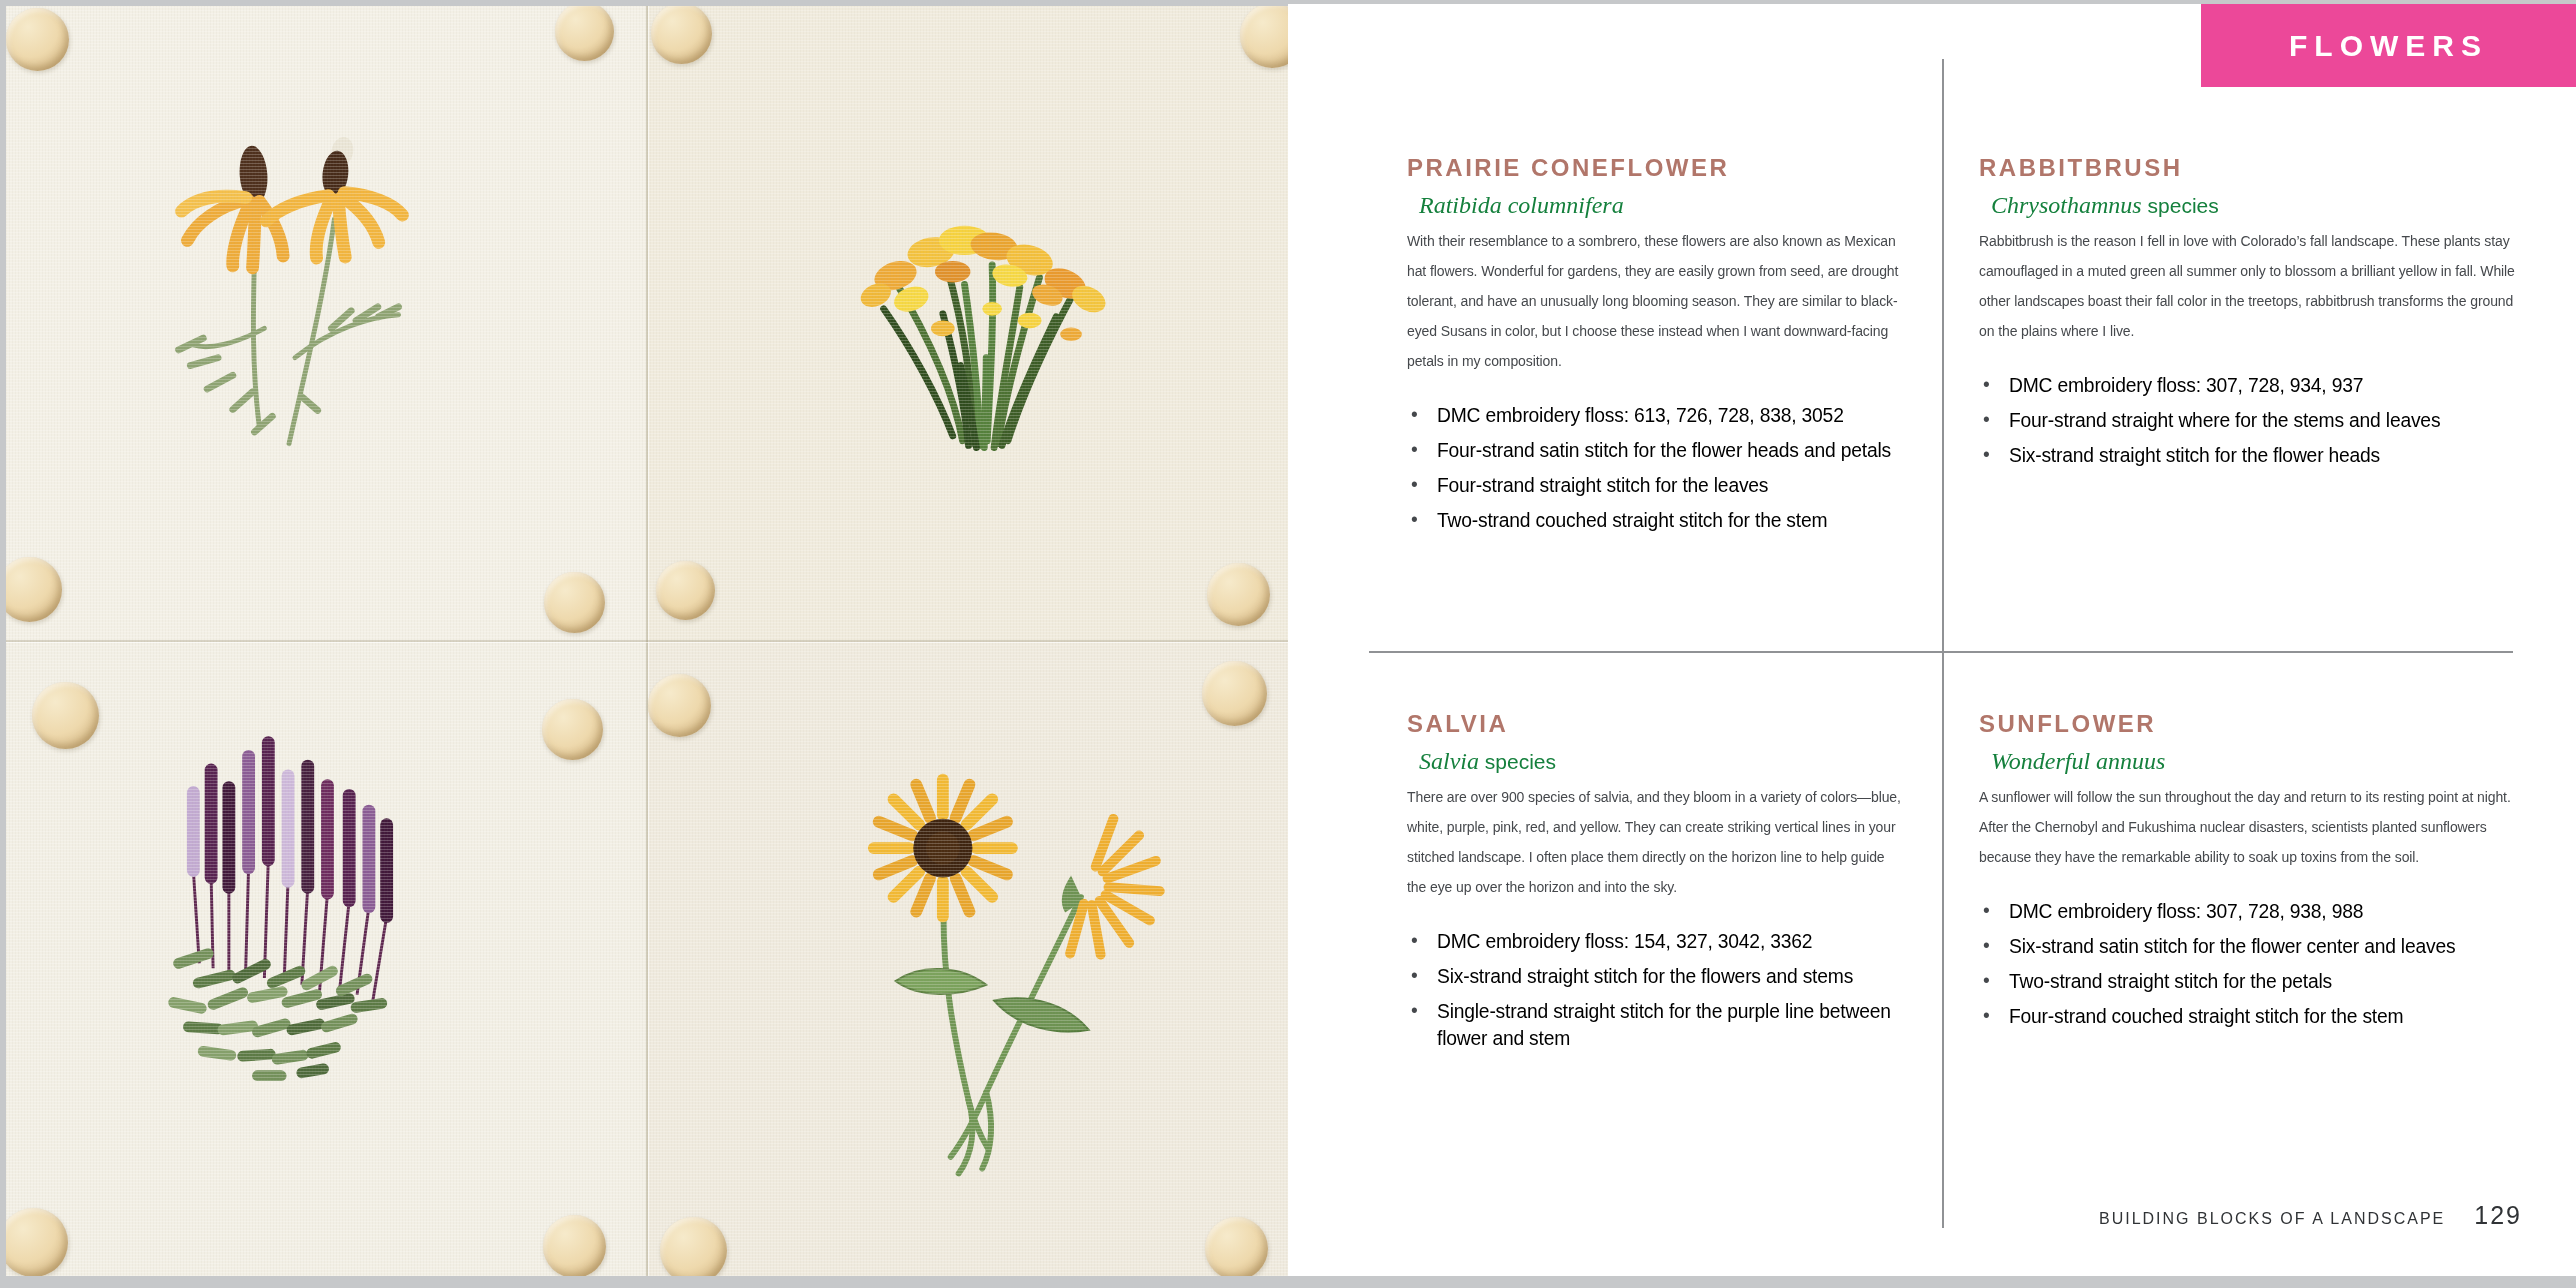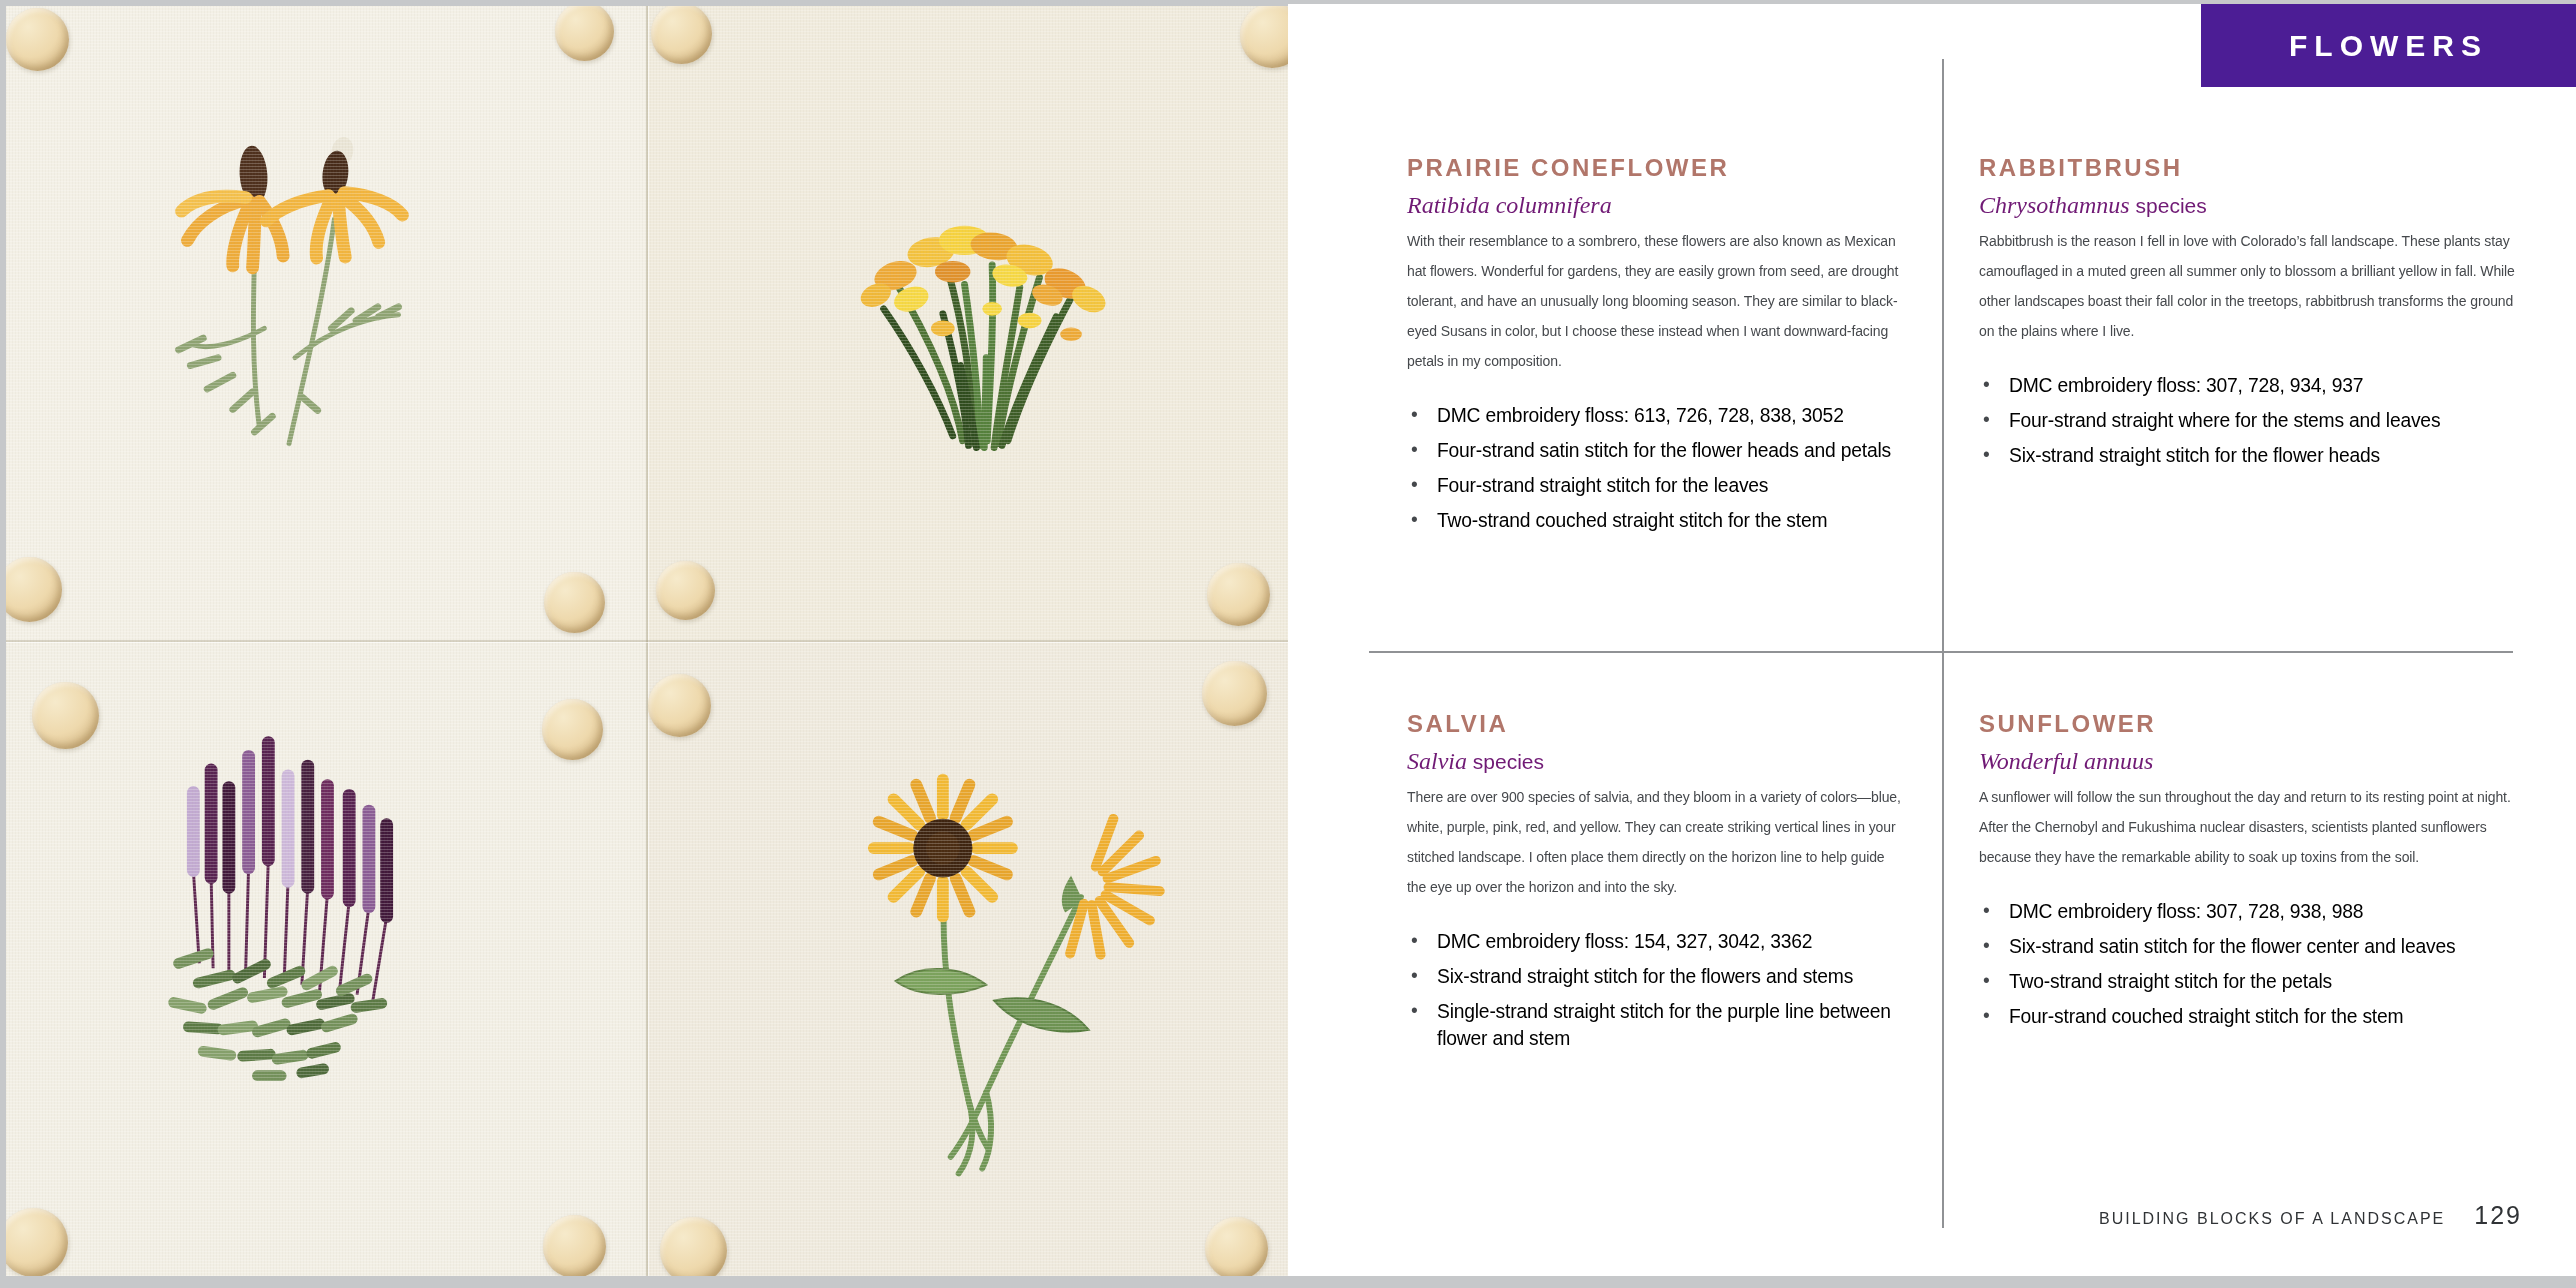--- a/index.html
+++ b/index.html
@@ -21,34 +21,34 @@
           background:rgba(150,140,110,.35);box-shadow:1px 0 0 rgba(255,255,255,.6);}
   .seam-h{position:absolute;left:0;top:634px;width:100%;height:2px;
           background:rgba(150,140,110,.30);box-shadow:0 1px 0 rgba(255,255,255,.6);}
   .pin{position:absolute;border-radius:50%;
        background:radial-gradient(circle at 35% 30%,#f6eacb,#eed9ad 50%,#d8bc8a 82%,#c3a26b);
        box-shadow:inset -3px -4px 7px rgba(125,95,45,.35),inset 2px 3px 5px rgba(255,255,255,.55),
                   1px 2px 4px rgba(80,60,20,.18);}
 
   
   .page{position:absolute;left:1288px;top:4px;width:1288px;height:1272px;background:#ffffff;}
-  .tab{position:absolute;left:913px;top:0;width:375px;height:83px;background:#4c1d95;color:#ffffff;
+  .tab{position:absolute;left:913px;top:0;width:375px;height:83px;background:#ec4899;color:#ffffff;
        display:flex;align-items:center;justify-content:center;
        font-weight:bold;font-size:30px;letter-spacing:7px;}
   .divider-v{position:absolute;left:654px;top:55px;width:2px;height:1169px;background:#909295;}
   .divider-h{position:absolute;left:81px;top:647px;width:1144px;height:2px;background:#909295;}
 
   .section{position:absolute;}
   .s1{left:119px;top:149px;width:500px;}
   .s2{left:691px;top:149px;width:553px;}
   .s3{left:119px;top:705px;width:500px;}
   .s4{left:691px;top:705px;width:553px;}
   .heading{font-size:24px;font-weight:bold;letter-spacing:2.5px;color:#b1766a;margin:0 0 8px 0;line-height:30px;}
-  .species{font-family:"Liberation Serif",serif;font-style:italic;font-size:24px;color:#701a75;
-           margin:0 0 6px 0;line-height:28px;}
+  .species{font-family:"Liberation Serif",serif;font-style:italic;font-size:24px;color:#15803d;
+           margin:0 0 6px 12px;line-height:28px;}
   .species .reg{font-style:normal;font-family:"Liberation Sans",sans-serif;font-size:21px;text-align:right;}
   .body{font-size:14px;line-height:30px;color:#45484c;margin:0;letter-spacing:-0.1px;}
   .bullets{list-style:none;margin:26px 0 0 0;padding:0;font-size:19.3px;line-height:27px;
            color:#000000;letter-spacing:-0.2px;}
   .bullets li{position:relative;padding-left:30px;margin-bottom:8px;}
   .bullets li::before{content:"\2022";position:absolute;left:4px;top:-1px;color:#45484c;}
 
   .footer{position:absolute;right:54px;top:1197px;display:flex;align-items:baseline;gap:29px;color:#303336;}
   .footer-text{font-size:16px;letter-spacing:2px;}
   .footer-num{font-size:25px;letter-spacing:2px;text-align:center;}

